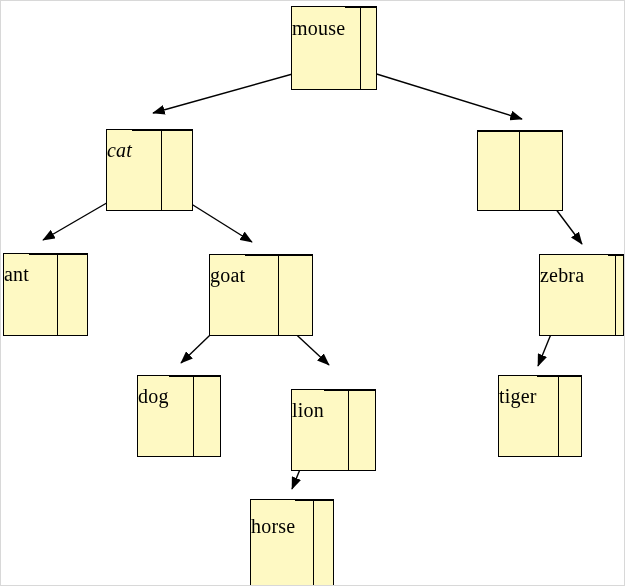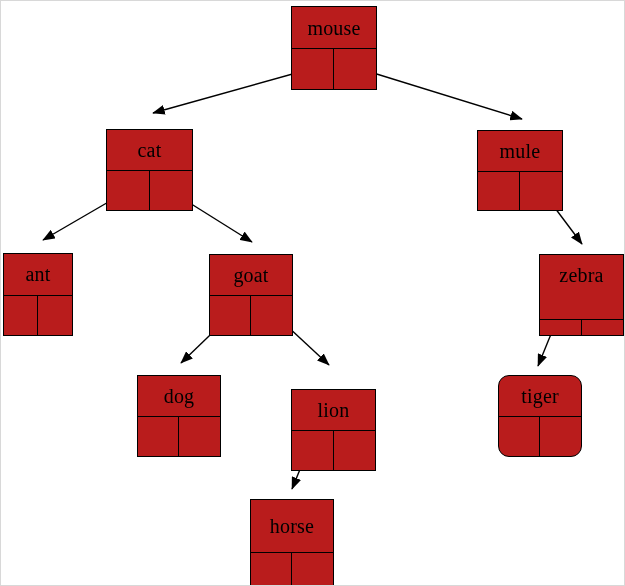--- a/index.html
+++ b/index.html
@@ -22,23 +22,22 @@
     left: 0;
     top: 0;
     width: 625px;
     height: 586px;
     pointer-events: none;
   }
   .node {
     position: absolute;
     box-sizing: border-box;
     border: 1.5px solid #000000;
-    background: #b91c1c;
+    background: #fef9c3;
     display: flex;
-    flex-direction: column;
     z-index: 2;
   }
   .node-label {
     flex: 0 0 auto;
     height: 50%;
     display: flex;
     align-items: center;
     justify-content: center;
     font-size: 20px;
     color: #000000;
@@ -84,42 +83,41 @@
   </svg>
 
   <div id="nodes-group">
       <div class="node" style="left: 290px; top: 5px; width: 86px; height: 84px;">
         <div class="node-label">mouse</div>
         <div class="node-pointers">
           <div class="ptr left"></div>
           <div class="ptr right"></div>
         </div>
       </div>
-      <div class="node" style="left: 105px; top: 128px; width: 87px; height: 82px;">
+      <div class="node" style="left: 105px; top: 128px; width: 87px; height: 82px; font-style: italic;">
         <div class="node-label">cat</div>
         <div class="node-pointers">
           <div class="ptr left"></div>
           <div class="ptr right"></div>
         </div>
       </div>
       <div class="node" style="left: 476px; top: 129px; width: 86px; height: 81px;">
-        <div class="node-label">mule</div>
         <div class="node-pointers">
           <div class="ptr left"></div>
           <div class="ptr right"></div>
         </div>
       </div>
-      <div class="node" style="left: 2px; top: 252px; width: 70px; height: 83px;">
+      <div class="node" style="left: 2px; top: 252px; width: 85px; height: 83px;">
         <div class="node-label">ant</div>
         <div class="node-pointers">
           <div class="ptr left"></div>
           <div class="ptr right"></div>
         </div>
       </div>
-      <div class="node" style="left: 208px; top: 253px; width: 84px; height: 82px;">
+      <div class="node" style="left: 208px; top: 253px; width: 104px; height: 82px;">
         <div class="node-label">goat</div>
         <div class="node-pointers">
           <div class="ptr left"></div>
           <div class="ptr right"></div>
         </div>
       </div>
       <div class="node" style="left: 538px; top: 253px; width: 85px; height: 82px; gap: 24px;">
         <div class="node-label">zebra</div>
         <div class="node-pointers">
           <div class="ptr left"></div>
@@ -133,21 +131,21 @@
           <div class="ptr right"></div>
         </div>
       </div>
       <div class="node" style="left: 290px; top: 388px; width: 85px; height: 82px;">
         <div class="node-label">lion</div>
         <div class="node-pointers">
           <div class="ptr left"></div>
           <div class="ptr right"></div>
         </div>
       </div>
-      <div class="node" style="left: 497px; top: 374px; width: 84px; height: 82px; border-radius: 11px;">
+      <div class="node" style="left: 497px; top: 374px; width: 84px; height: 82px;">
         <div class="node-label">tiger</div>
         <div class="node-pointers">
           <div class="ptr left"></div>
           <div class="ptr right"></div>
         </div>
       </div>
       <div class="node" style="left: 249px; top: 498px; width: 84px; height: 106px;">
         <div class="node-label">horse</div>
         <div class="node-pointers">
           <div class="ptr left"></div>

